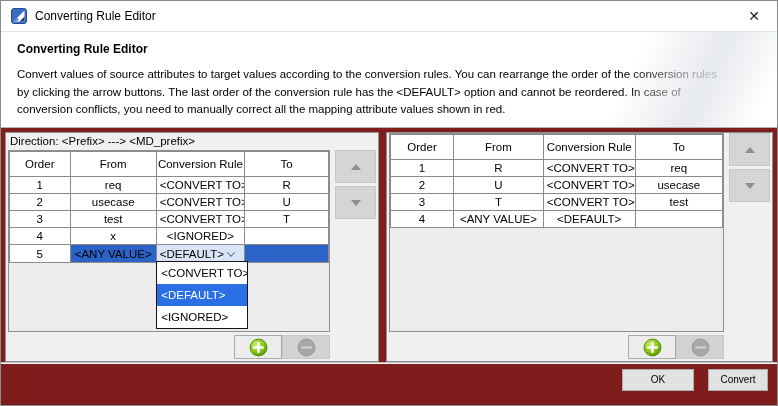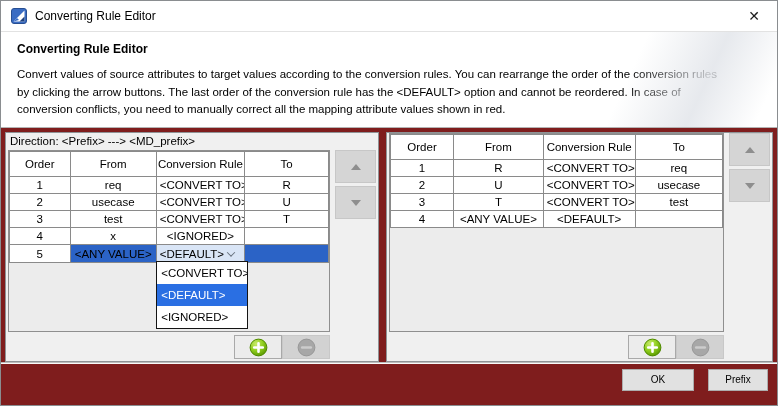--- a/index.html
+++ b/index.html
@@ -281,16 +281,16 @@
             <div class="tri-down"></div>
           </div>
         </div>
       </div>
     </div>
 
   </div>
 
   <div class="footer">
     <div class="btn ok">OK</div>
-    <div class="btn cancel">Prefix</div>
+    <div class="btn cancel">Convert</div>
   </div>
 
 </div>
 
 </body></html>

